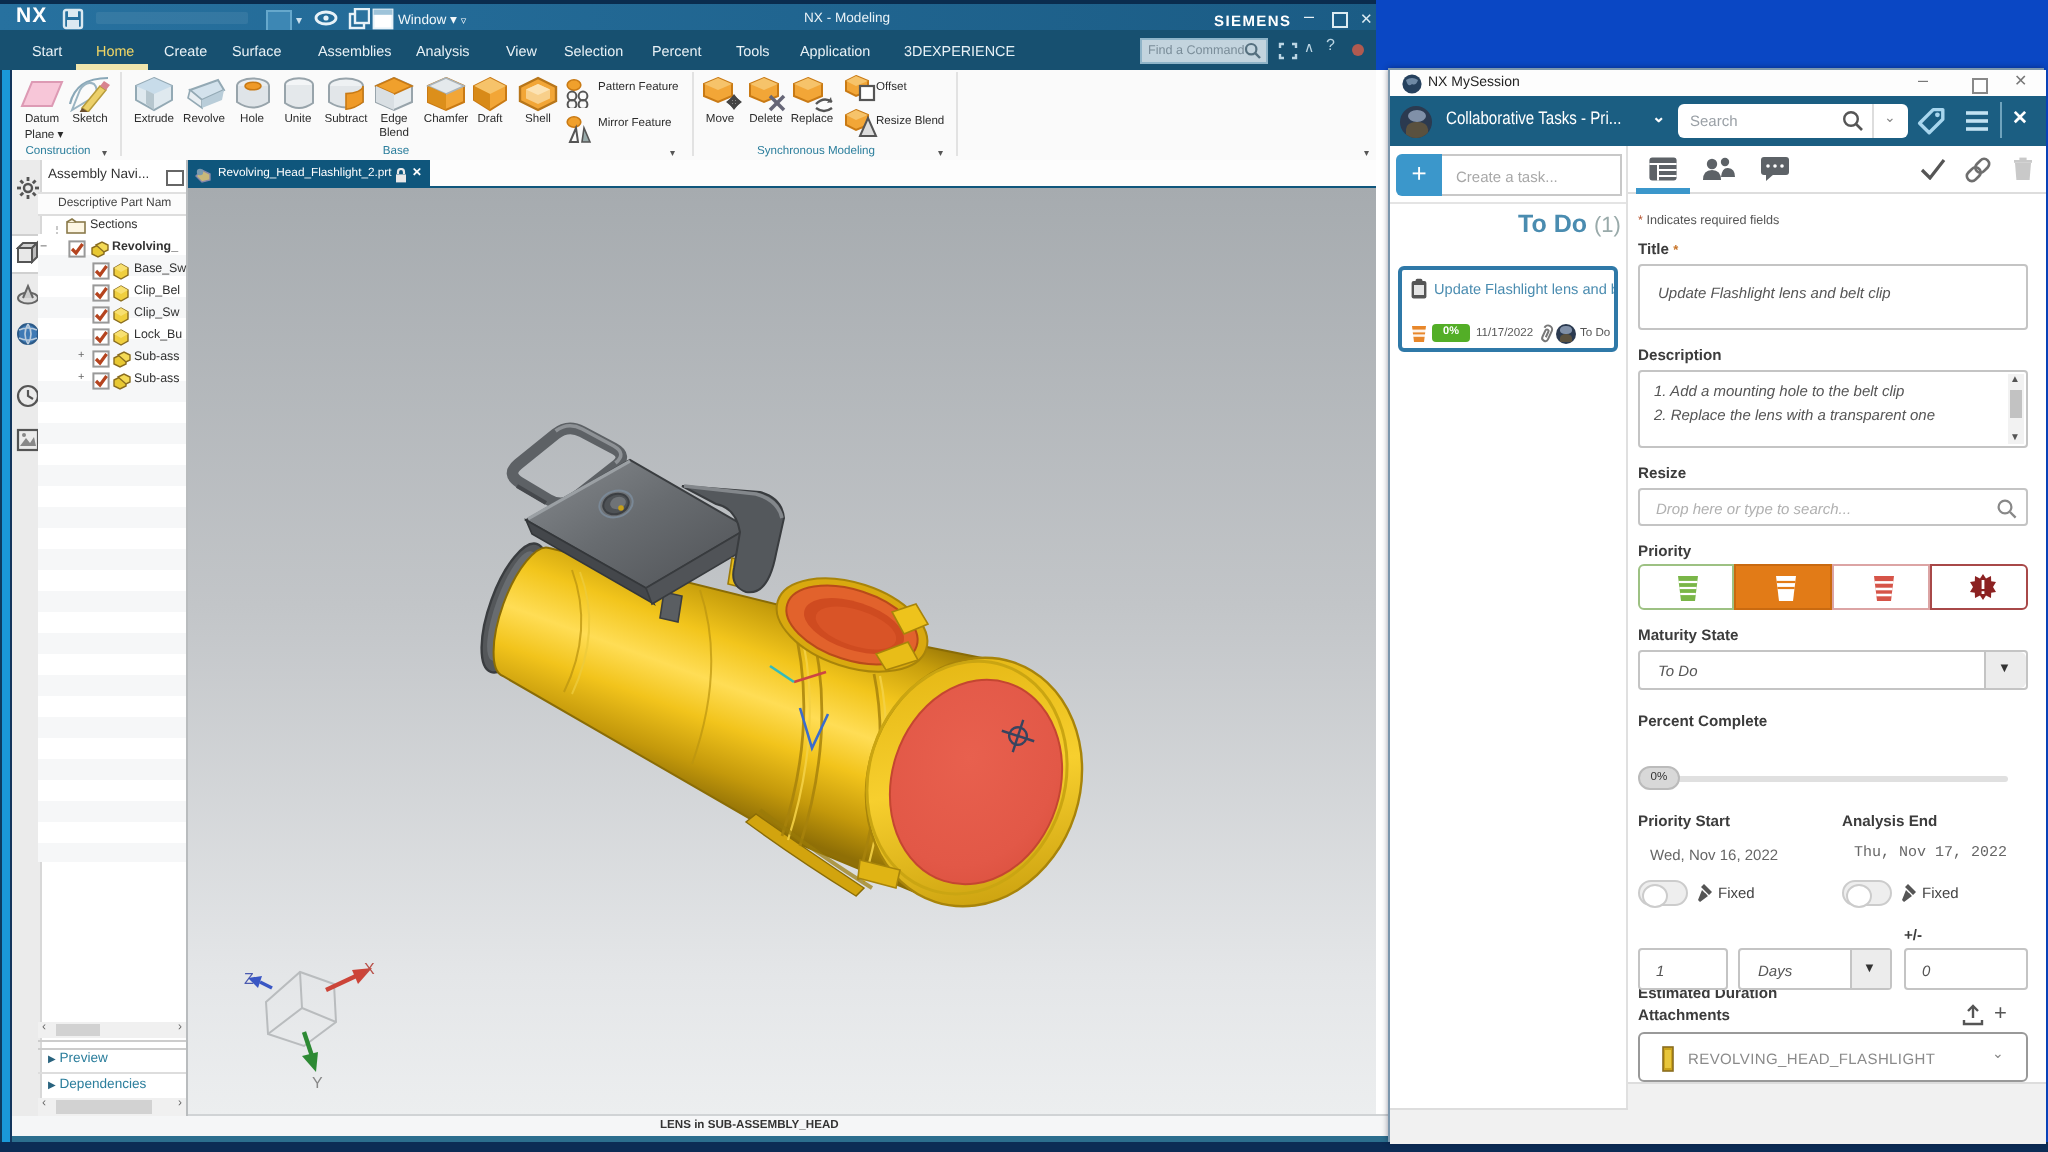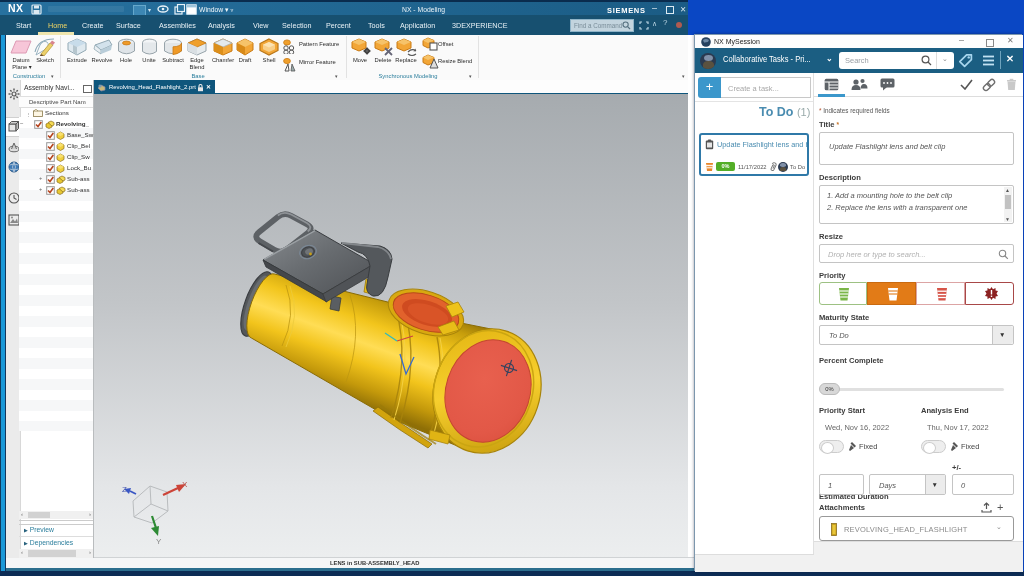--- a/index.html
+++ b/index.html
@@ -705,21 +705,21 @@
         </div>
       </div>
       <div class="lbl" style="left:124px;top:283px;">Percent Complete</div>
       <div class="abs" style="left:126px;top:315px;width:183px;height:2.5px;background:#e0e0e0;border-radius:2px;"></div>
       <div class="abs" style="left:124px;top:310px;width:21px;height:12px;background:#d8d8d8;border:1px solid #bbb;border-radius:7px;box-sizing:border-box;">
         <div style="text-align:center;font-size:5.8px;color:#333;line-height:10px;">0%</div>
       </div>
       <div class="lbl" style="left:124px;top:333px;">Priority Start</div>
       <div class="lbl" style="left:226px;top:333px;">Analysis End</div>
       <div class="abs" style="left:130px;top:350px;font-size:7.5px;color:#666;">Wed, Nov 16, 2022</div>
-      <div class="abs" style="left:232px;top:350px;font-size:7.5px;color:#666;">Thu, Nov 17, 2022</div>
+      <div class="abs" style="left:232px;top:350px;font-size:7.5px;color:#666;font-family:Liberation Mono, monospace;">Thu, Nov 17, 2022</div>
       <div class="abs" style="left:124px;top:367px;width:25px;height:13px;background:#eee;border:1px solid #ccc;border-radius:7px;box-sizing:border-box;">
           <div style="position:absolute;left:0.5px;top:0.5px;width:11px;height:10px;border-radius:50%;background:#fff;border:1px solid #ccc;"></div>
         </div>
       <svg class="abs" style="left:153px;top:368px;" width="10" height="11" viewBox="0 0 10 11">
           <path d="M4 1 L8 5 L6.5 6.5 L2.5 2.5 Z M3 4 L6 7 L2 10 L1 9 Z" fill="#555"></path>
           <line x1="5" y1="6" x2="2" y2="9" stroke="#555" stroke-width="1"></line>
         </svg>
       <div class="abs" style="left:164px;top:369px;font-size:7.5px;color:#444;">Fixed</div>
       <div class="abs" style="left:226px;top:367px;width:25px;height:13px;background:#eee;border:1px solid #ccc;border-radius:7px;box-sizing:border-box;">
           <div style="position:absolute;left:0.5px;top:0.5px;width:11px;height:10px;border-radius:50%;background:#fff;border:1px solid #ccc;"></div>

